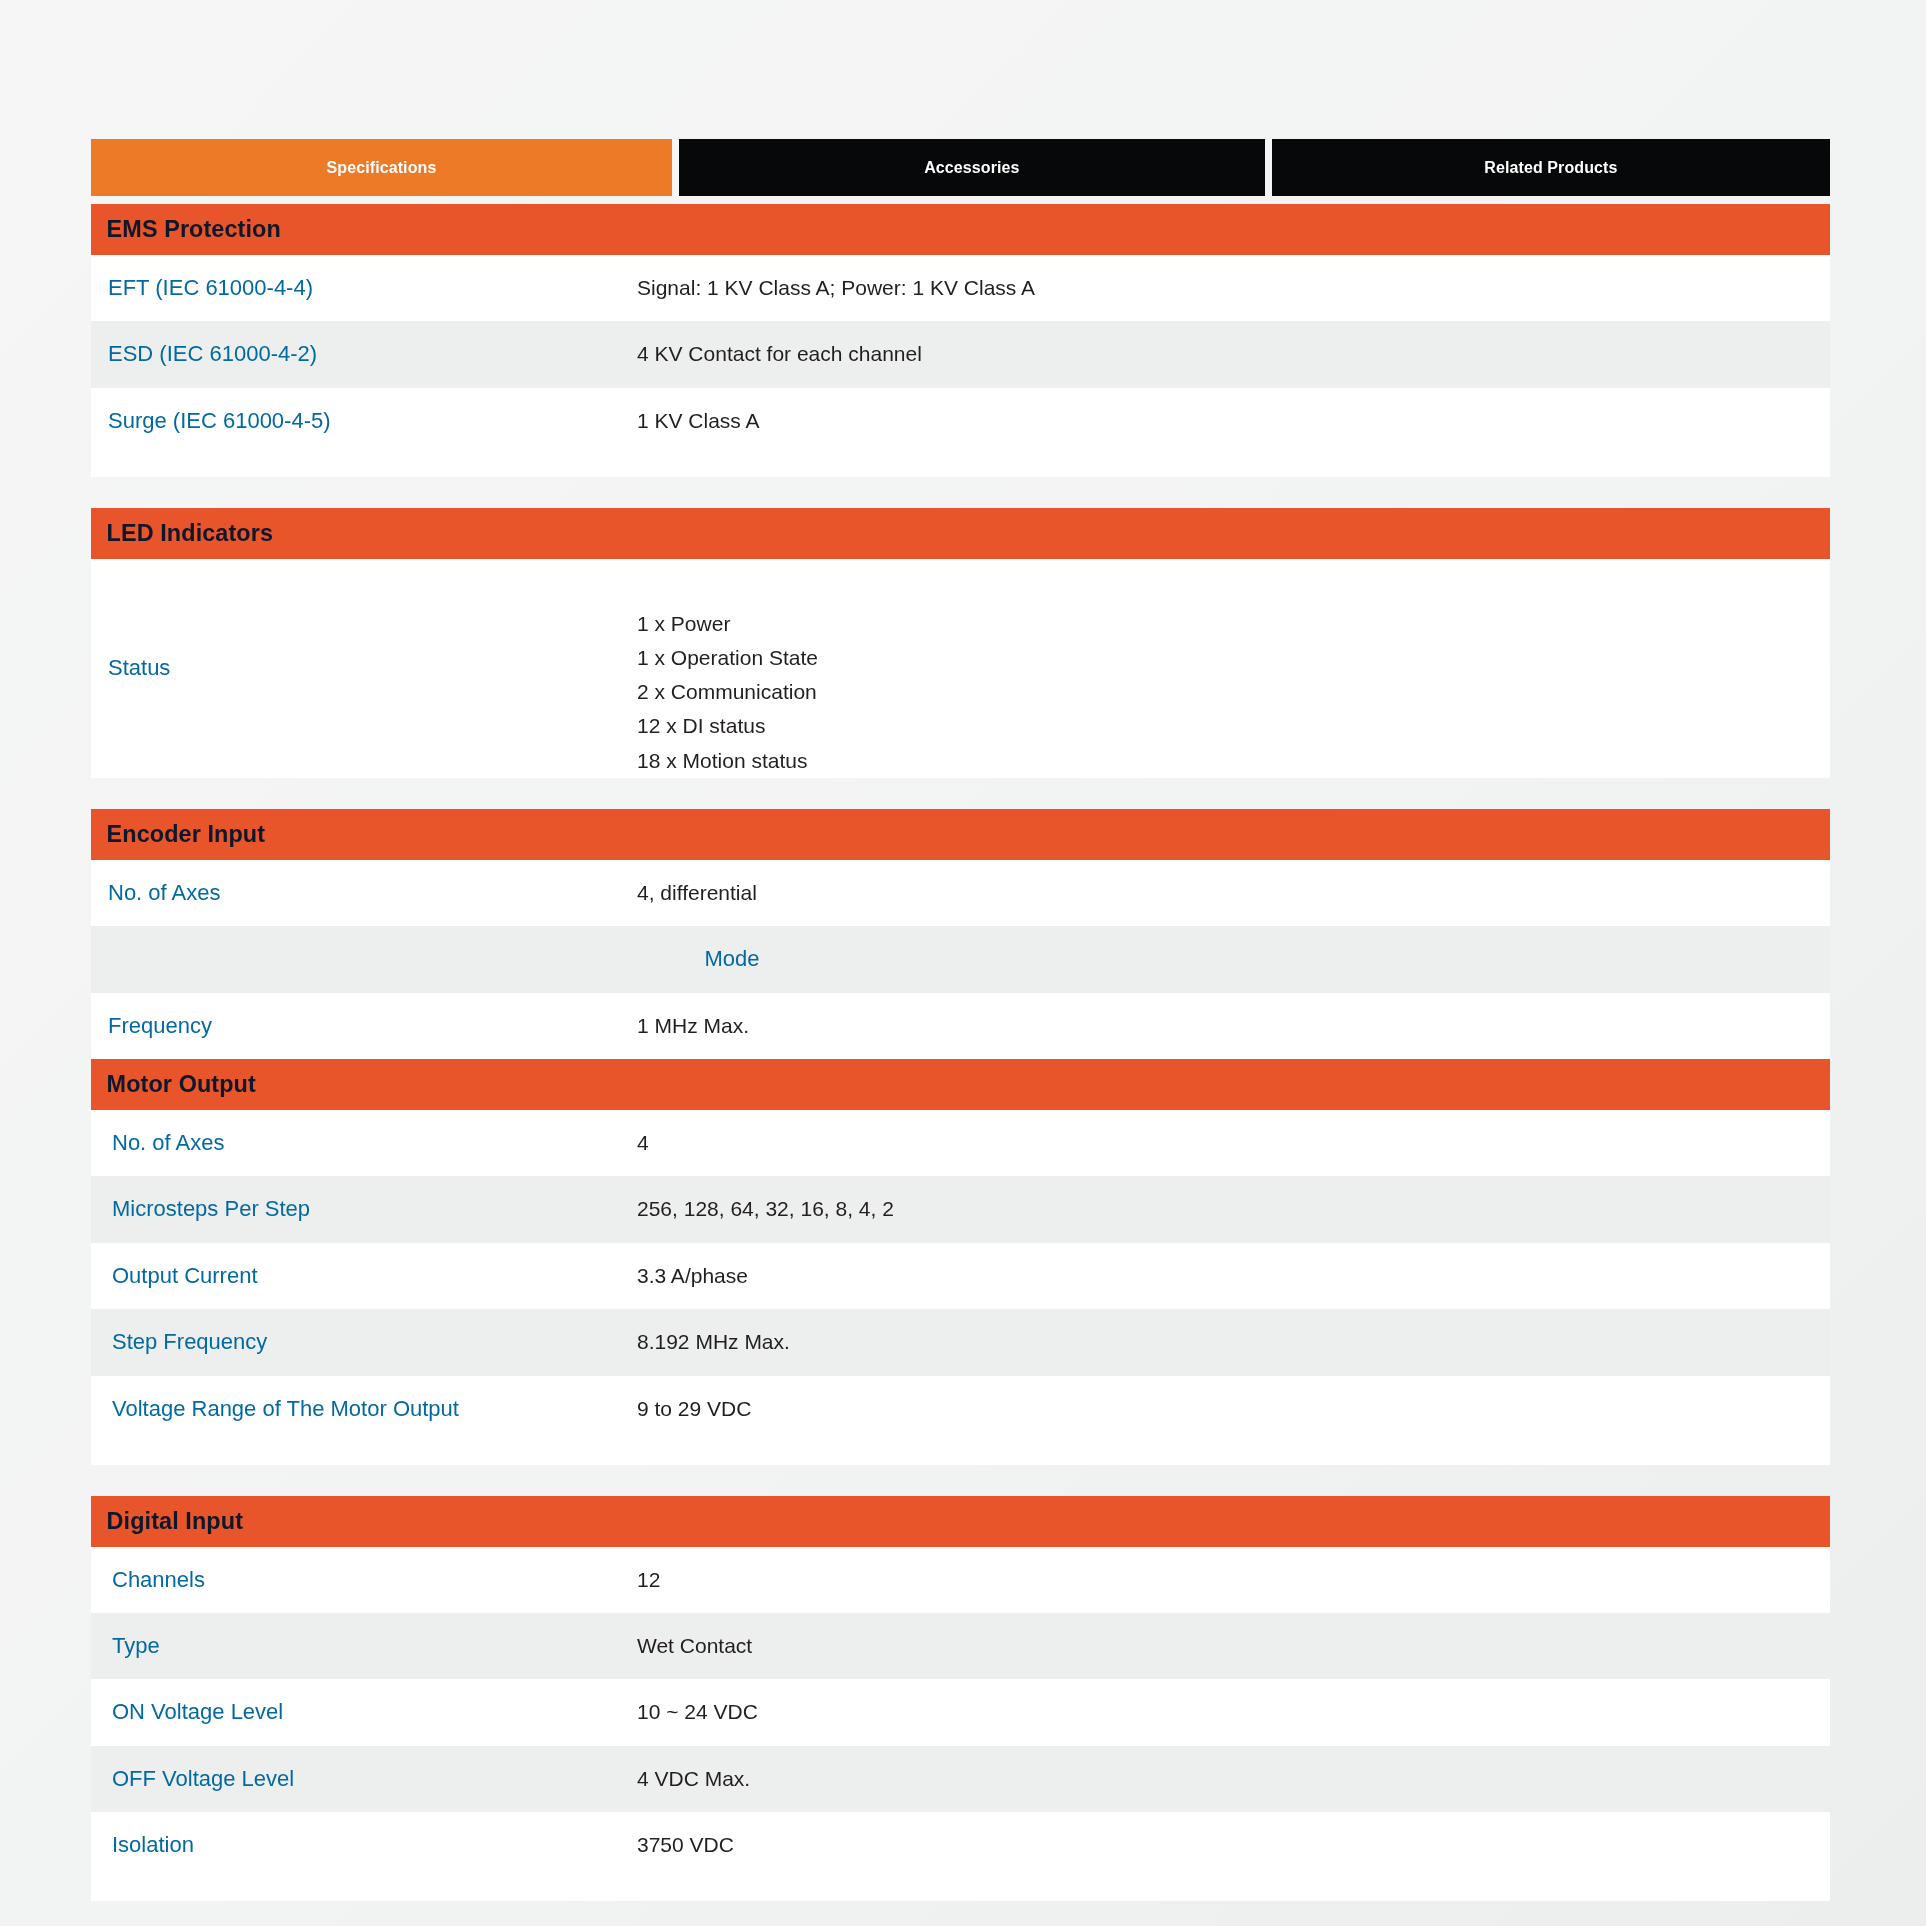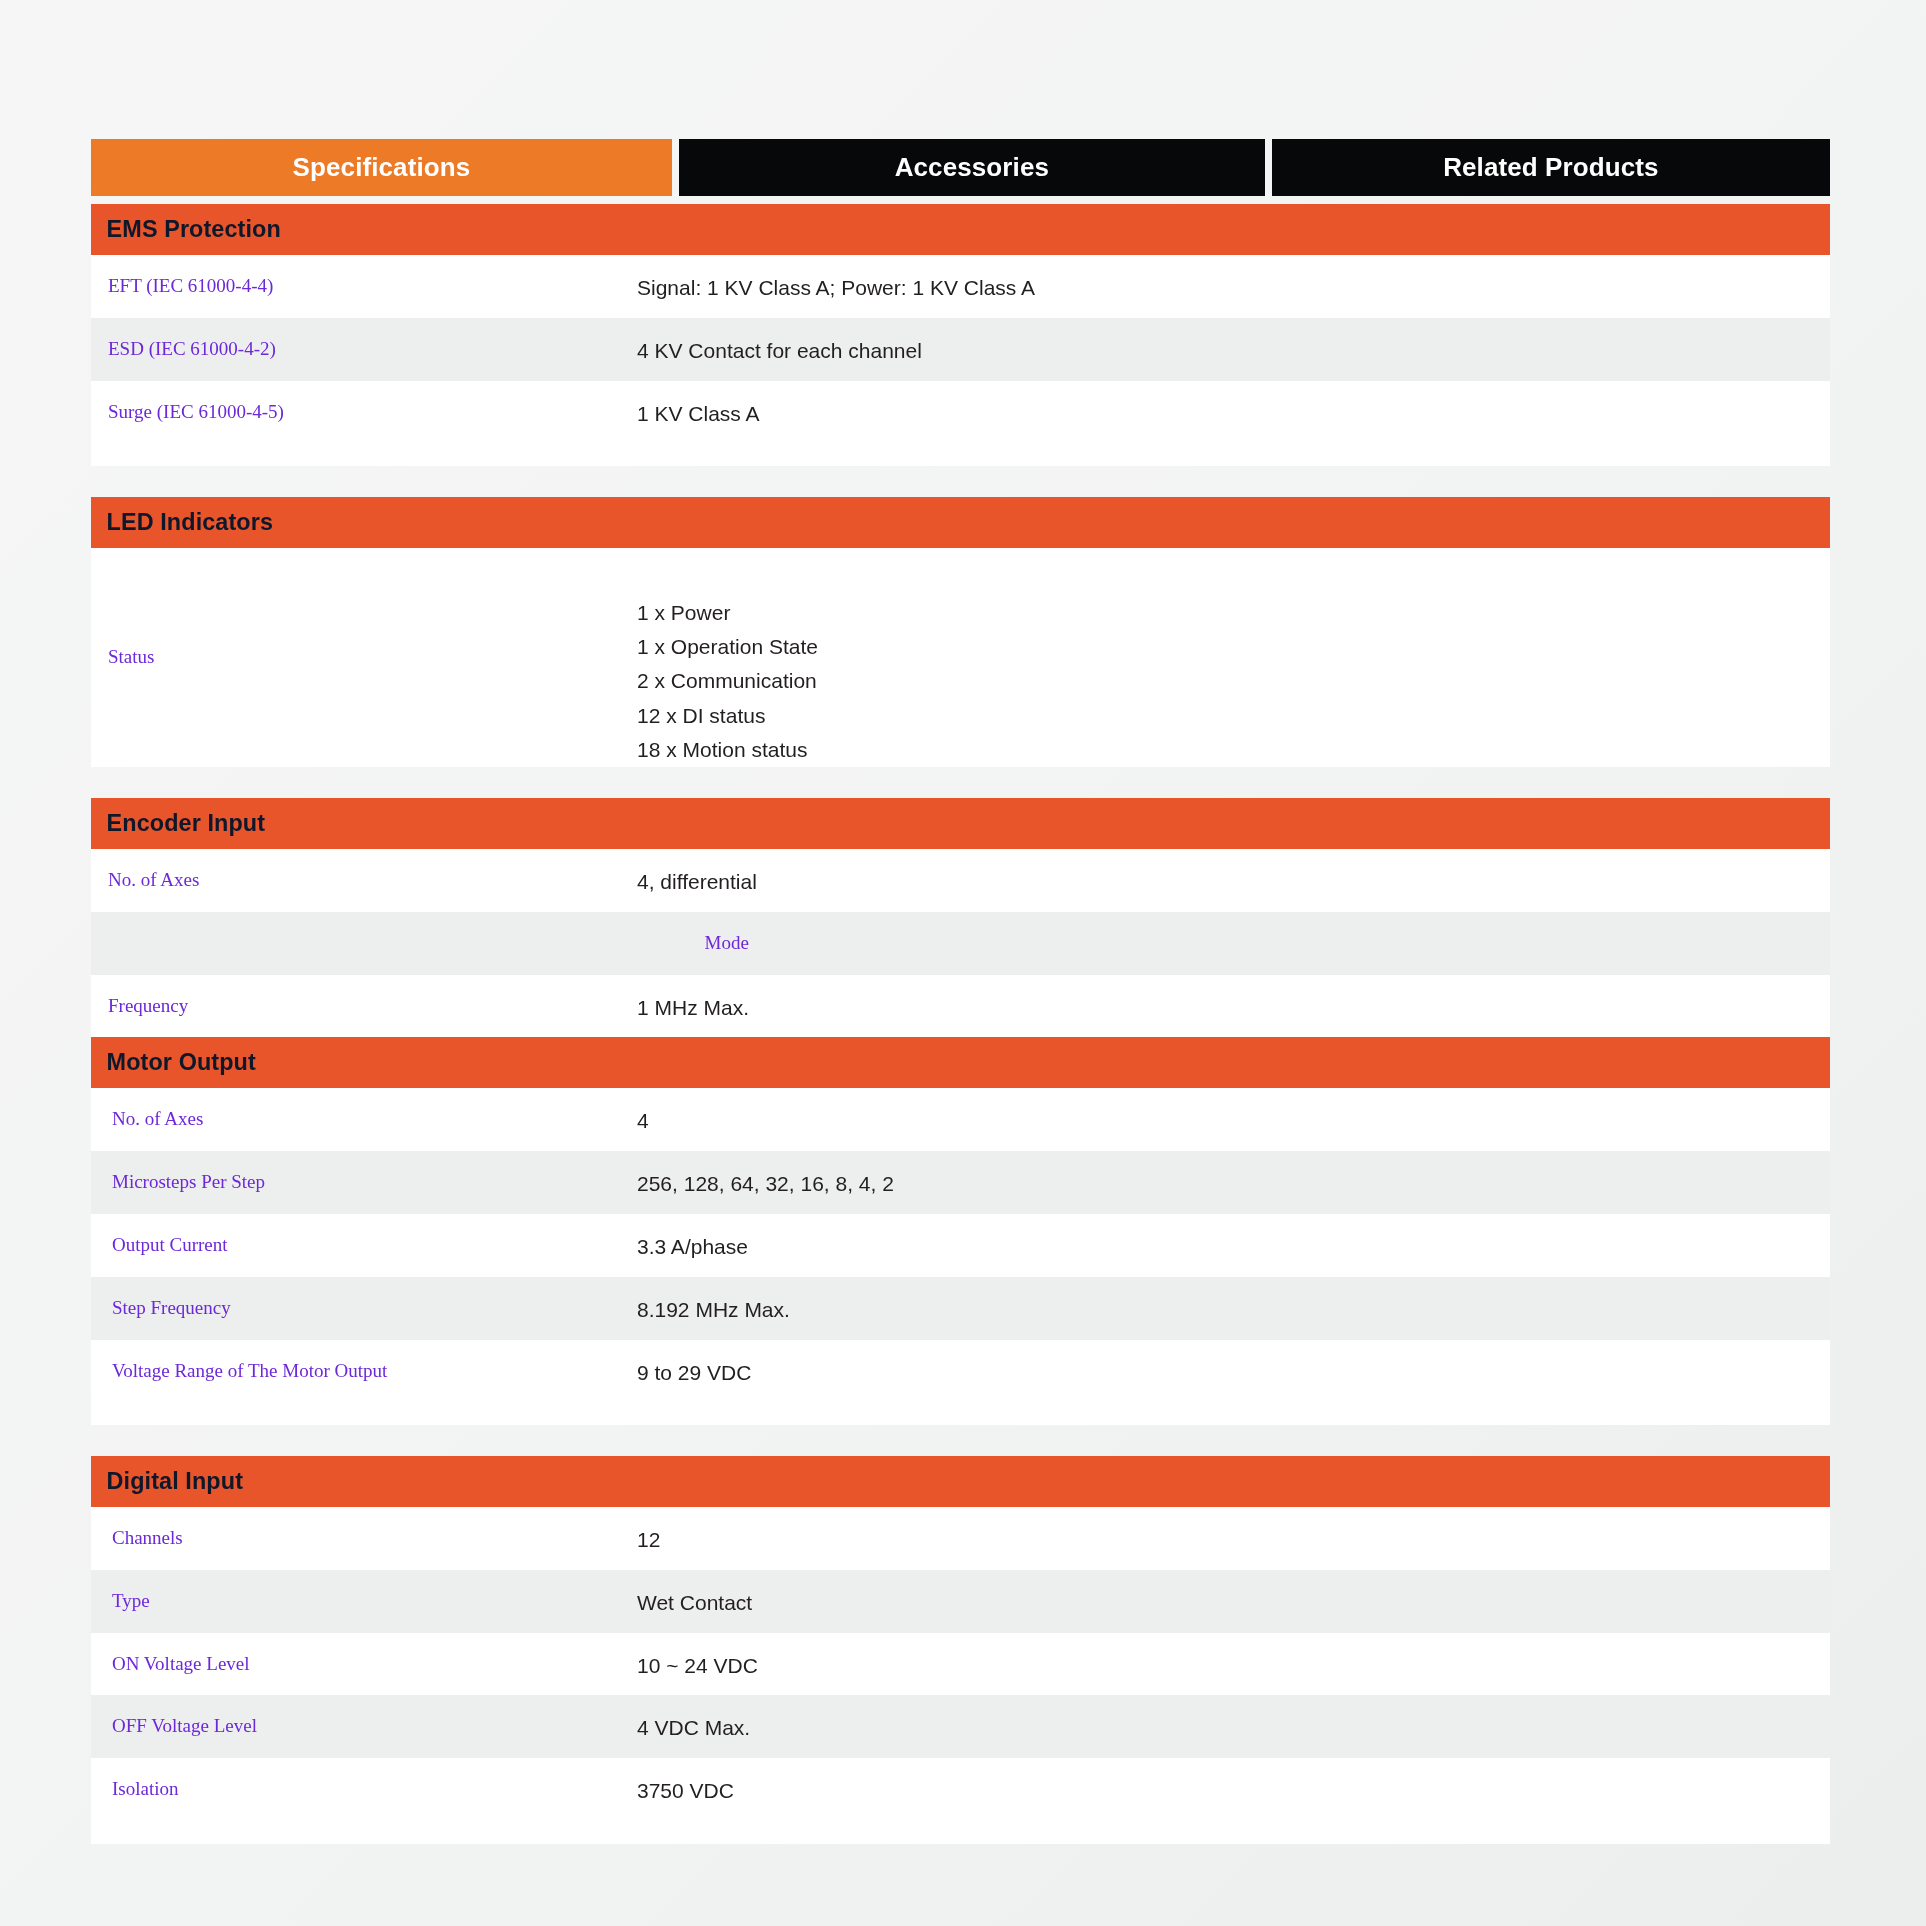--- a/index.html
+++ b/index.html
@@ -33,21 +33,21 @@
     display: flex;
     gap: 7px;
   }
 
   .tab {
     height: 57px;
     display: flex;
     align-items: center;
     justify-content: center;
     color: #ffffff;
-    font-size: 26px;
+    font-size: 16px;
     font-weight: bold;
     letter-spacing: 0.1px;
     user-select: none;
   }
 
   .tab-active {
     width: 588px;
     background: #ec7a26;
   }
 
@@ -102,24 +102,23 @@
   .row.alt {
     background: #edeeee;
     justify-content: center;
   }
 
   .row .cell-label {
     width: 546px;
     padding-left: 17px;
     padding-top: 20px;
     padding-bottom: 20px;
-    font-size: 19px;
-    color: #6d28d9;
+    font-size: 22px;
+    color: #0369a1;
     line-height: 1.2;
-    font-family: Liberation Serif, serif;
   }
 
   .row .cell-value {
     flex: 1;
     padding-top: 20px;
     padding-bottom: 8px;
     padding-right: 17px;
     font-size: 21px;
     color: #231f20;
     line-height: 1.2;

